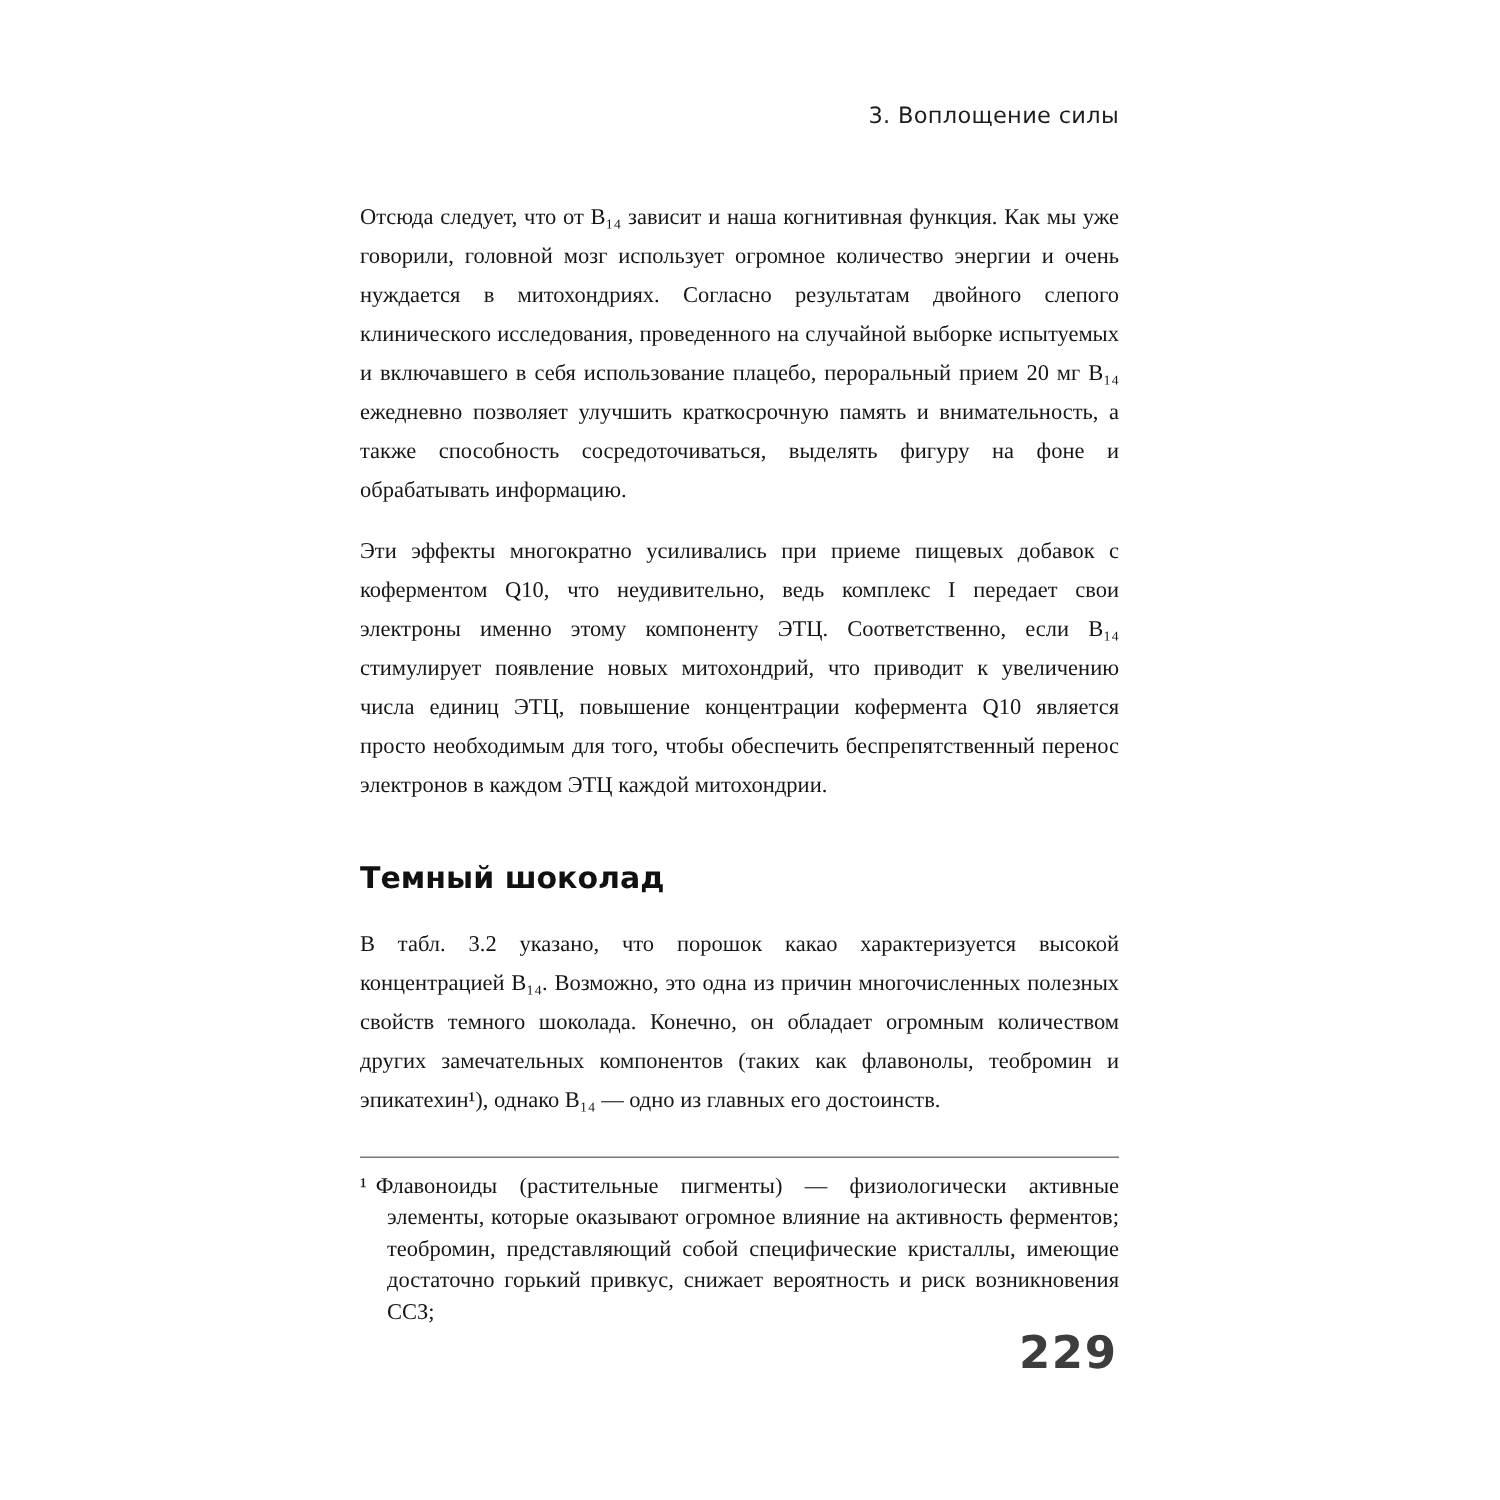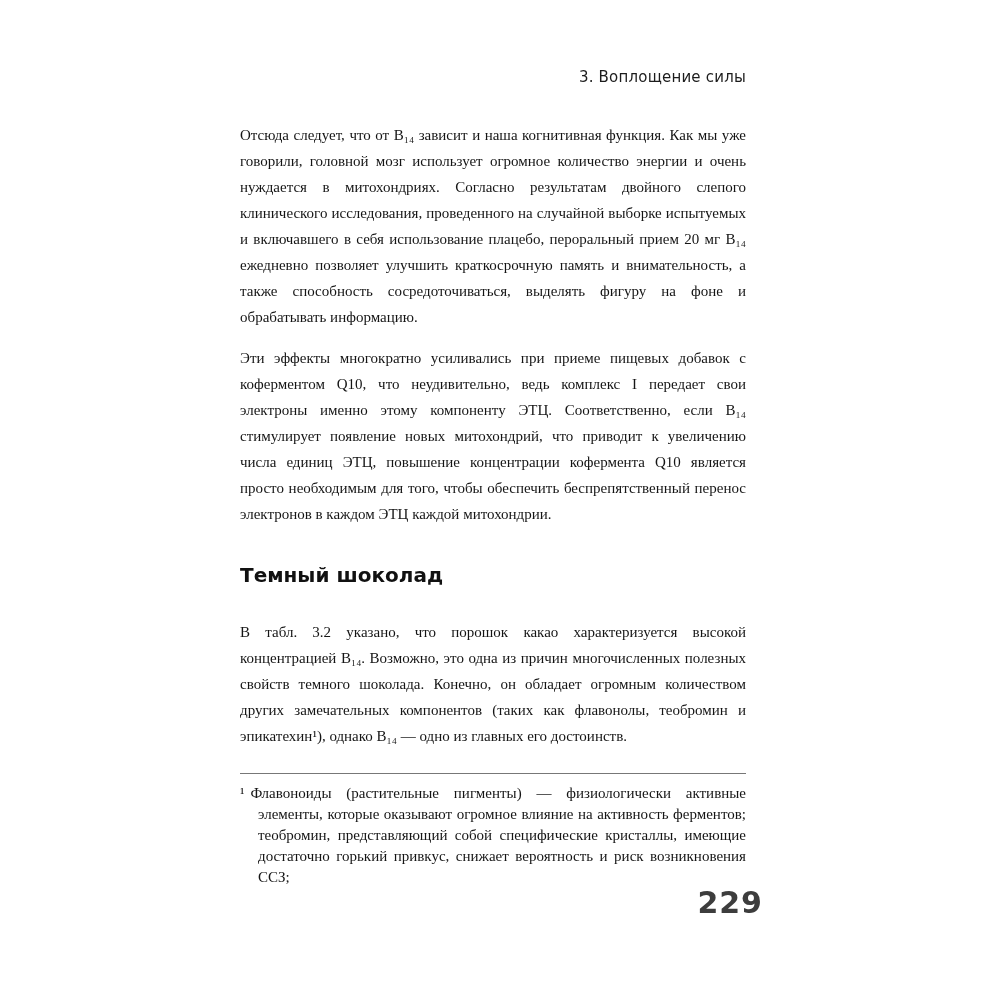--- a/index.html
+++ b/index.html
@@ -19,58 +19,58 @@
     position: absolute;
     left: 240px;
     top: 68px;
     width: 506px;
   }
   .running-header {
     font-family: "DejaVu Sans", "Liberation Sans", sans-serif;
     font-size: 15px;
     color: #1c1c1c;
     text-align: right;
-    margin-bottom: 36px;
+    margin-bottom: 46px;
     letter-spacing: 0.2px;
   }
   .body-par {
     font-family: "Liberation Serif", "DejaVu Serif", serif;
     font-size: 15px;
     line-height: 26px;
     text-align: justify;
     margin: 0 0 15px 0;
     color: #151515;
   }
   .section-heading {
     font-family: "DejaVu Sans", "Liberation Sans", sans-serif;
     font-size: 20px;
     font-weight: bold;
     color: #111111;
-    margin: 36px 0 32px 0;
+    margin: 36px 0 20px 0;
   }
   .footnote {
     margin-top: 24px;
     border-top: 1px solid #777777;
     padding-top: 9px;
     font-family: "Liberation Serif", "DejaVu Serif", serif;
     font-size: 15px;
     line-height: 21px;
     text-align: justify;
     color: #151515;
     padding-left: 18px;
     text-indent: -18px;
   }
   .fn-marker {
     padding-right: 6px;
   }
   .fn-text .seg-italic {
   }
   .page-number {
     position: absolute;
-    right: 237px;
+    right: 255px;
     top: 885px;
     font-family: "DejaVu Sans", "Liberation Sans", sans-serif;
     font-size: 30px;
     font-weight: bold;
     color: #3d3d3d;
     letter-spacing: 1px;
   }
 </style>
 </head>
 <body>

